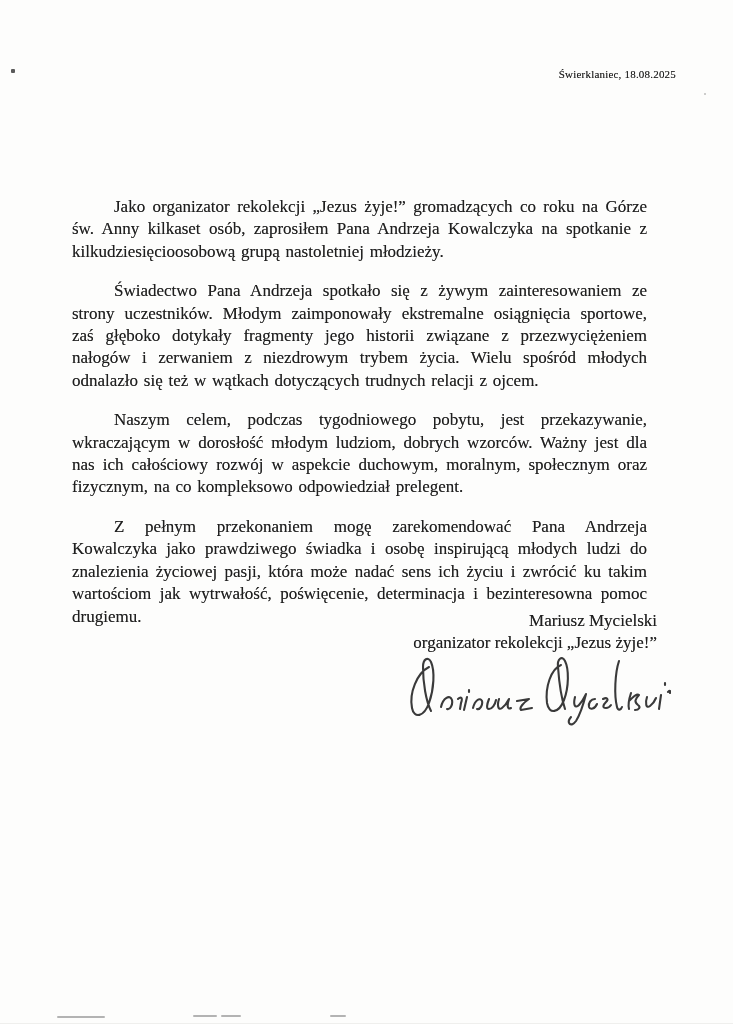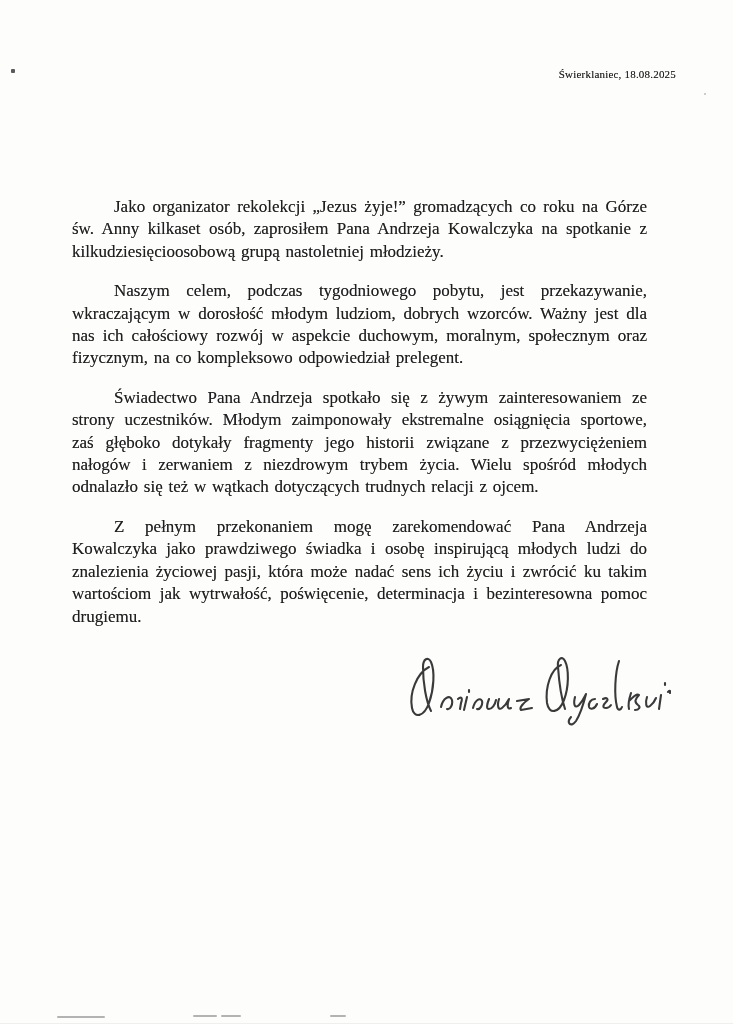--- a/index.html
+++ b/index.html
@@ -94,25 +94,29 @@
 <div class="page">
 
   <div class="speck" style="left:11px; top:69px; width:4px; height:4px;"></div>
   <div class="speck light" style="left:704px; top:93px; width:2px; height:2px;"></div>
 
   <div class="dateline scan-text">Świerklaniec, 18.08.2025</div>
 
 
   <div class="body-text">
     <p class="scan-text">Jako organizator rekolekcji „Jezus żyje!” gromadzących co roku na Górze św. Anny kilkaset osób, zaprosiłem Pana Andrzeja Kowalczyka na spotkanie z kilkudziesięcioosobową grupą nastoletniej młodzieży.</p>
+    <p class="scan-text">Świadectwo Pana Andrzeja spotkało się z żywym zainteresowaniem ze strony uczestników. Młodym zaimponowały ekstremalne osiągnięcia sportowe, zaś głęboko dotykały fragmenty jego historii związane z przezwyciężeniem nałogów i zerwaniem z niezdrowym trybem życia. Wielu spośród młodych odnalazło się też w wątkach dotyczących trudnych relacji z ojcem.</p>
     <p class="scan-text">Naszym celem, podczas tygodniowego pobytu, jest przekazywanie, wkraczającym w dorosłość młodym ludziom, dobrych wzorców. Ważny jest dla nas ich całościowy rozwój w aspekcie duchowym, moralnym, społecznym oraz fizycznym, na co kompleksowo odpowiedział prelegent.</p>
-    <p class="scan-text">Świadectwo Pana Andrzeja spotkało się z żywym zainteresowaniem ze strony uczestników. Młodym zaimponowały ekstremalne osiągnięcia sportowe, zaś głęboko dotykały fragmenty jego historii związane z przezwyciężeniem nałogów i zerwaniem z niezdrowym trybem życia. Wielu spośród młodych odnalazło się też w wątkach dotyczących trudnych relacji z ojcem.</p>
     <p class="scan-text">Z pełnym przekonaniem mogę zarekomendować Pana Andrzeja Kowalczyka jako prawdziwego świadka i osobę inspirującą młodych ludzi do znalezienia życiowej pasji, która może nadać sens ich życiu i zwrócić ku takim wartościom jak wytrwałość, poświęcenie, determinacja i bezinteresowna pomoc drugiemu.</p>
   </div>
 
+  <div class="signature-block">
+    <div class="scan-text">Mariusz Mycielski</div>
+    <div class="scan-text">organizator rekolekcji „Jezus żyje!”</div>
+  </div>
 
   <svg class="handwritten-signature" viewBox="0 0 268 82" fill="none" stroke="#3a3a3a" stroke-width="2.1" stroke-linecap="round" stroke-linejoin="round">
 
     <path d="M26,16 C14,22 6,42 9,57 C11,68 21,66 26,52 C31,38 32,20 28,11 C25,5 20,8 20,16 C20,32 23,50 28,60"></path>
     <path d="M38,56 C40,47 47,43 49,49 C50,54 47,59 44,58 M55,48 C58,45 60,47 58,52 L57,58 M64,46 L61,59 M66,39 L66,41 M70,57 C72,49 77,46 79,50 C80,54 77,59 74,58 M86,48 C84,53 83,58 86,58 C89,58 92,54 93,49 M96,48 C94,54 95,60 99,57 C103,54 106,48 106,48 C104,54 104,59 108,57 M114,50 L126,48 C120,52 116,57 118,59 L129,57"></path>
 
     <path d="M158,14 C148,18 142,36 144,52 C146,64 156,62 161,49 C166,36 166,18 162,10 C159,4 154,8 155,16 C156,30 158,46 162,58"></path>
     <path d="M172,46 C170,54 172,58 176,54 C180,50 182,45 183,43 C181,51 178,62 173,70 C168,77 163,72 168,66"></path>
     <path d="M192,48 C188,48 185,52 186,56 C187,59 192,58 194,53 M200,48 C204,46 206,48 203,51 C200,54 199,57 203,57 C206,57 208,54 208,54 M216,10 C212,22 211,44 214,56 C215,60 218,59 219,56 M228,42 C226,48 225,54 226,58 M226,50 C230,46 234,42 236,44 C232,48 231,51 235,54 C238,56 236,59 232,59 M244,46 C242,52 243,58 247,55 C251,52 253,47 253,47 M258,44 L256,58 M262,32 L262,34"></path>
     <path d="M265,41 C267,39 268,40 267,42"></path>

